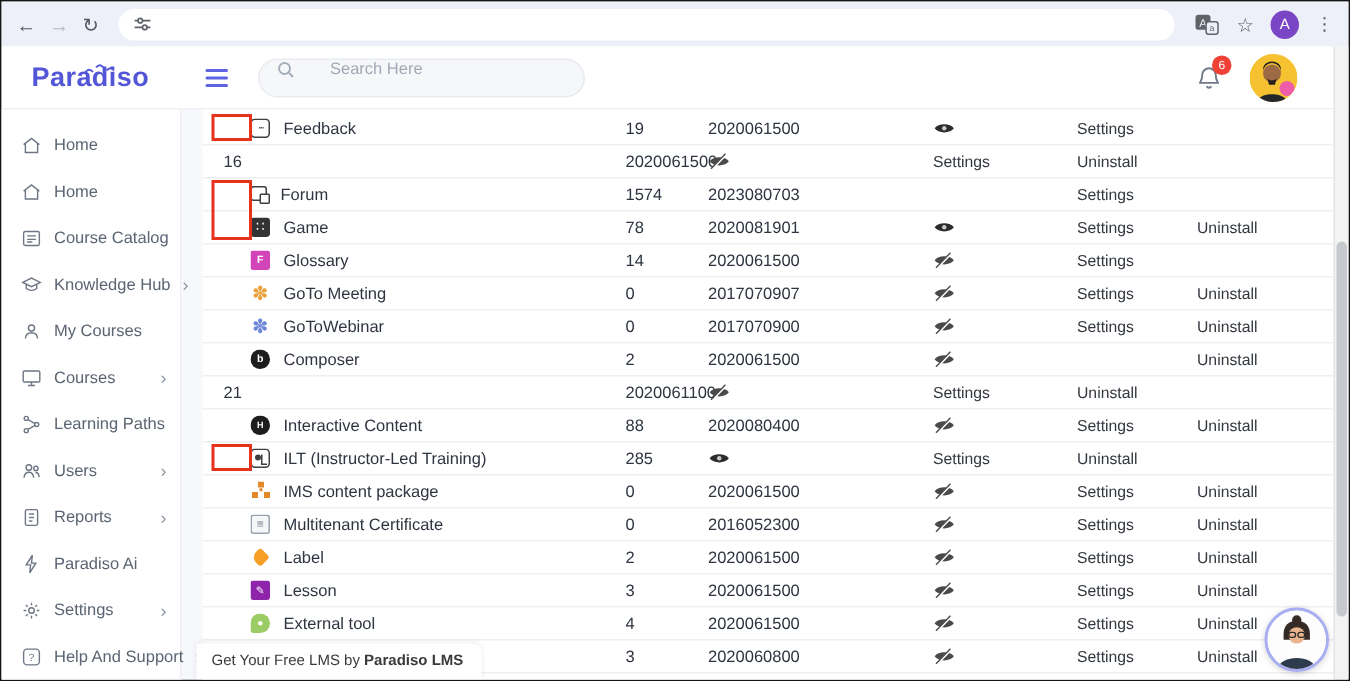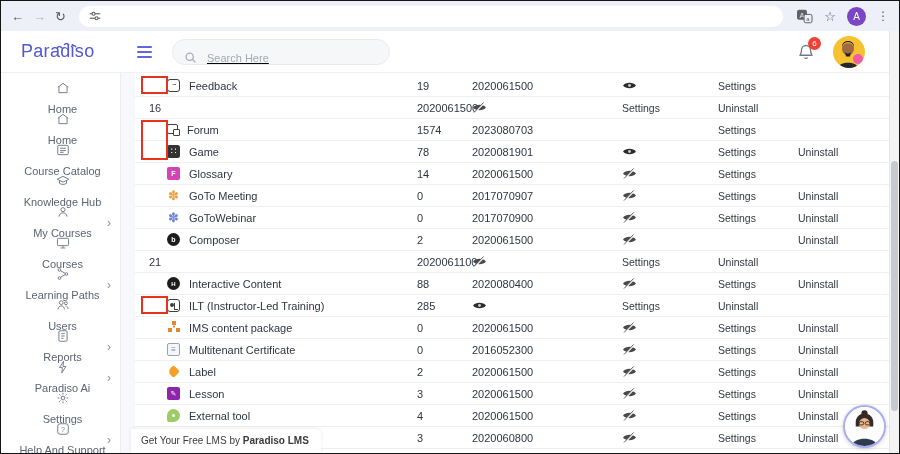--- a/index.html
+++ b/index.html
@@ -12,36 +12,36 @@
   .nav-ic.disabled { color:#b2b6bd; }
   .url-pill { flex:1; height:21px; background:#fff; border-radius:11px; display:flex; align-items:center; gap:7px; padding:0 10px; margin:0 4px; }
   .url-text { font-size:10.5px; color:#3c4043; }
   .chrome-right { display:flex; align-items:center; gap:11px; }
   .star { font-size:13px; color:#55595f; cursor:pointer; }
   .profile-a { width:19px; height:19px; border-radius:50%; background:#7a46c6; color:#fff; font-size:10px; display:flex; align-items:center; justify-content:center; cursor:pointer; }
   .kebab { font-size:12px; color:#55595f; cursor:pointer; }
 
   
   .appbar { height:42px; background:#fff; border-bottom:1px solid #eef0f4; display:flex; align-items:center; padding:0 16px 0 20px; position:relative; }
-  .logo { position:relative; font-size:18px; font-weight:normal; color:#5356d6; letter-spacing:.3px; width:104px; }
+  .logo { position:relative; font-size:18px; font-weight:bold; color:#5356d6; letter-spacing:.3px; width:104px; }
   .logo .birds { position:absolute; top:-7px; left:34px; }
   .hamburger { margin-left:12px; cursor:pointer; display:flex; flex-direction:column; gap:3px; }
   .hamburger span { width:15px; height:2px; background:#5f64e0; border-radius:1px; }
-  .searchbar { margin-left:20px; width:218px; height:26px; background:#f6f7f9; border:1px solid #e9ebf0; border-radius:13px; display:flex; align-items:flex-end; gap:10px; padding:0 11px;text-decoration:underline; }
+  .searchbar { margin-left:20px; width:218px; height:26px; background:#f6f7f9; border:1px solid #e9ebf0; border-radius:13px; display:flex; align-items:flex-start; gap:23px; padding:0 11px; }
   .searchbar input { border:none; outline:none; background:transparent; font-size:11px; color:#6a7180; width:160px; font-family:"Liberation Sans",sans-serif; }
   .searchbar input::placeholder { color:#a2a9b6; }
   .appbar-right { margin-left:auto; display:flex; align-items:center; gap:18px; padding-right:18px; }
   .bell-wrap { position:relative; cursor:pointer; }
   .badge { position:absolute; top:-5px; right:-6px; min-width:13px; height:13px; background:#ef4136; border-radius:50%; color:#fff; font-size:8px; display:flex; align-items:center; justify-content:center; }
   .avatar-user { width:32px; height:32px; border-radius:50%; overflow:hidden; cursor:pointer; flex:none; }
 
   
   .content { display:flex; height:382px; background:#f7f8fb; }
   .sidebar { width:120px; background:#fff; border-right:1px solid #ededf1; padding-top:8px; flex:none; }
-  .side-item { height:31px; display:flex; align-items:center; gap:8px; padding:0 9px 0 13px; font-size:11px; color:#5b6472; cursor:pointer; white-space:nowrap;flex-direction:column; }
+  .side-item { height:31px; display:flex; align-items:center; gap:8px; padding:0 9px 0 13px; font-size:11px; color:#5b6472; cursor:pointer; white-space:nowrap; }
   .side-item svg { flex:none; }
   .chev { margin-left:auto; color:#8a93a0; font-size:12px; }
 
   .main { flex:1; position:relative; padding:0 10px 0 14px; }
   .card { background:#fff; height:100%; position:relative; padding-top:2px; }
 
   .trow { display:grid; grid-template-columns:268px 55px 150px 96px 80px 1fr; align-items:center; height:22px; border-bottom:1px solid #efefef; padding-left:14px; }
   .c-name { display:flex; align-items:center; gap:9px; overflow:hidden;margin-left:18px; }
   .cell { font-size:11px; color:#2e3540; }
   .mod-name { font-size:11px; color:#2e3540; }

